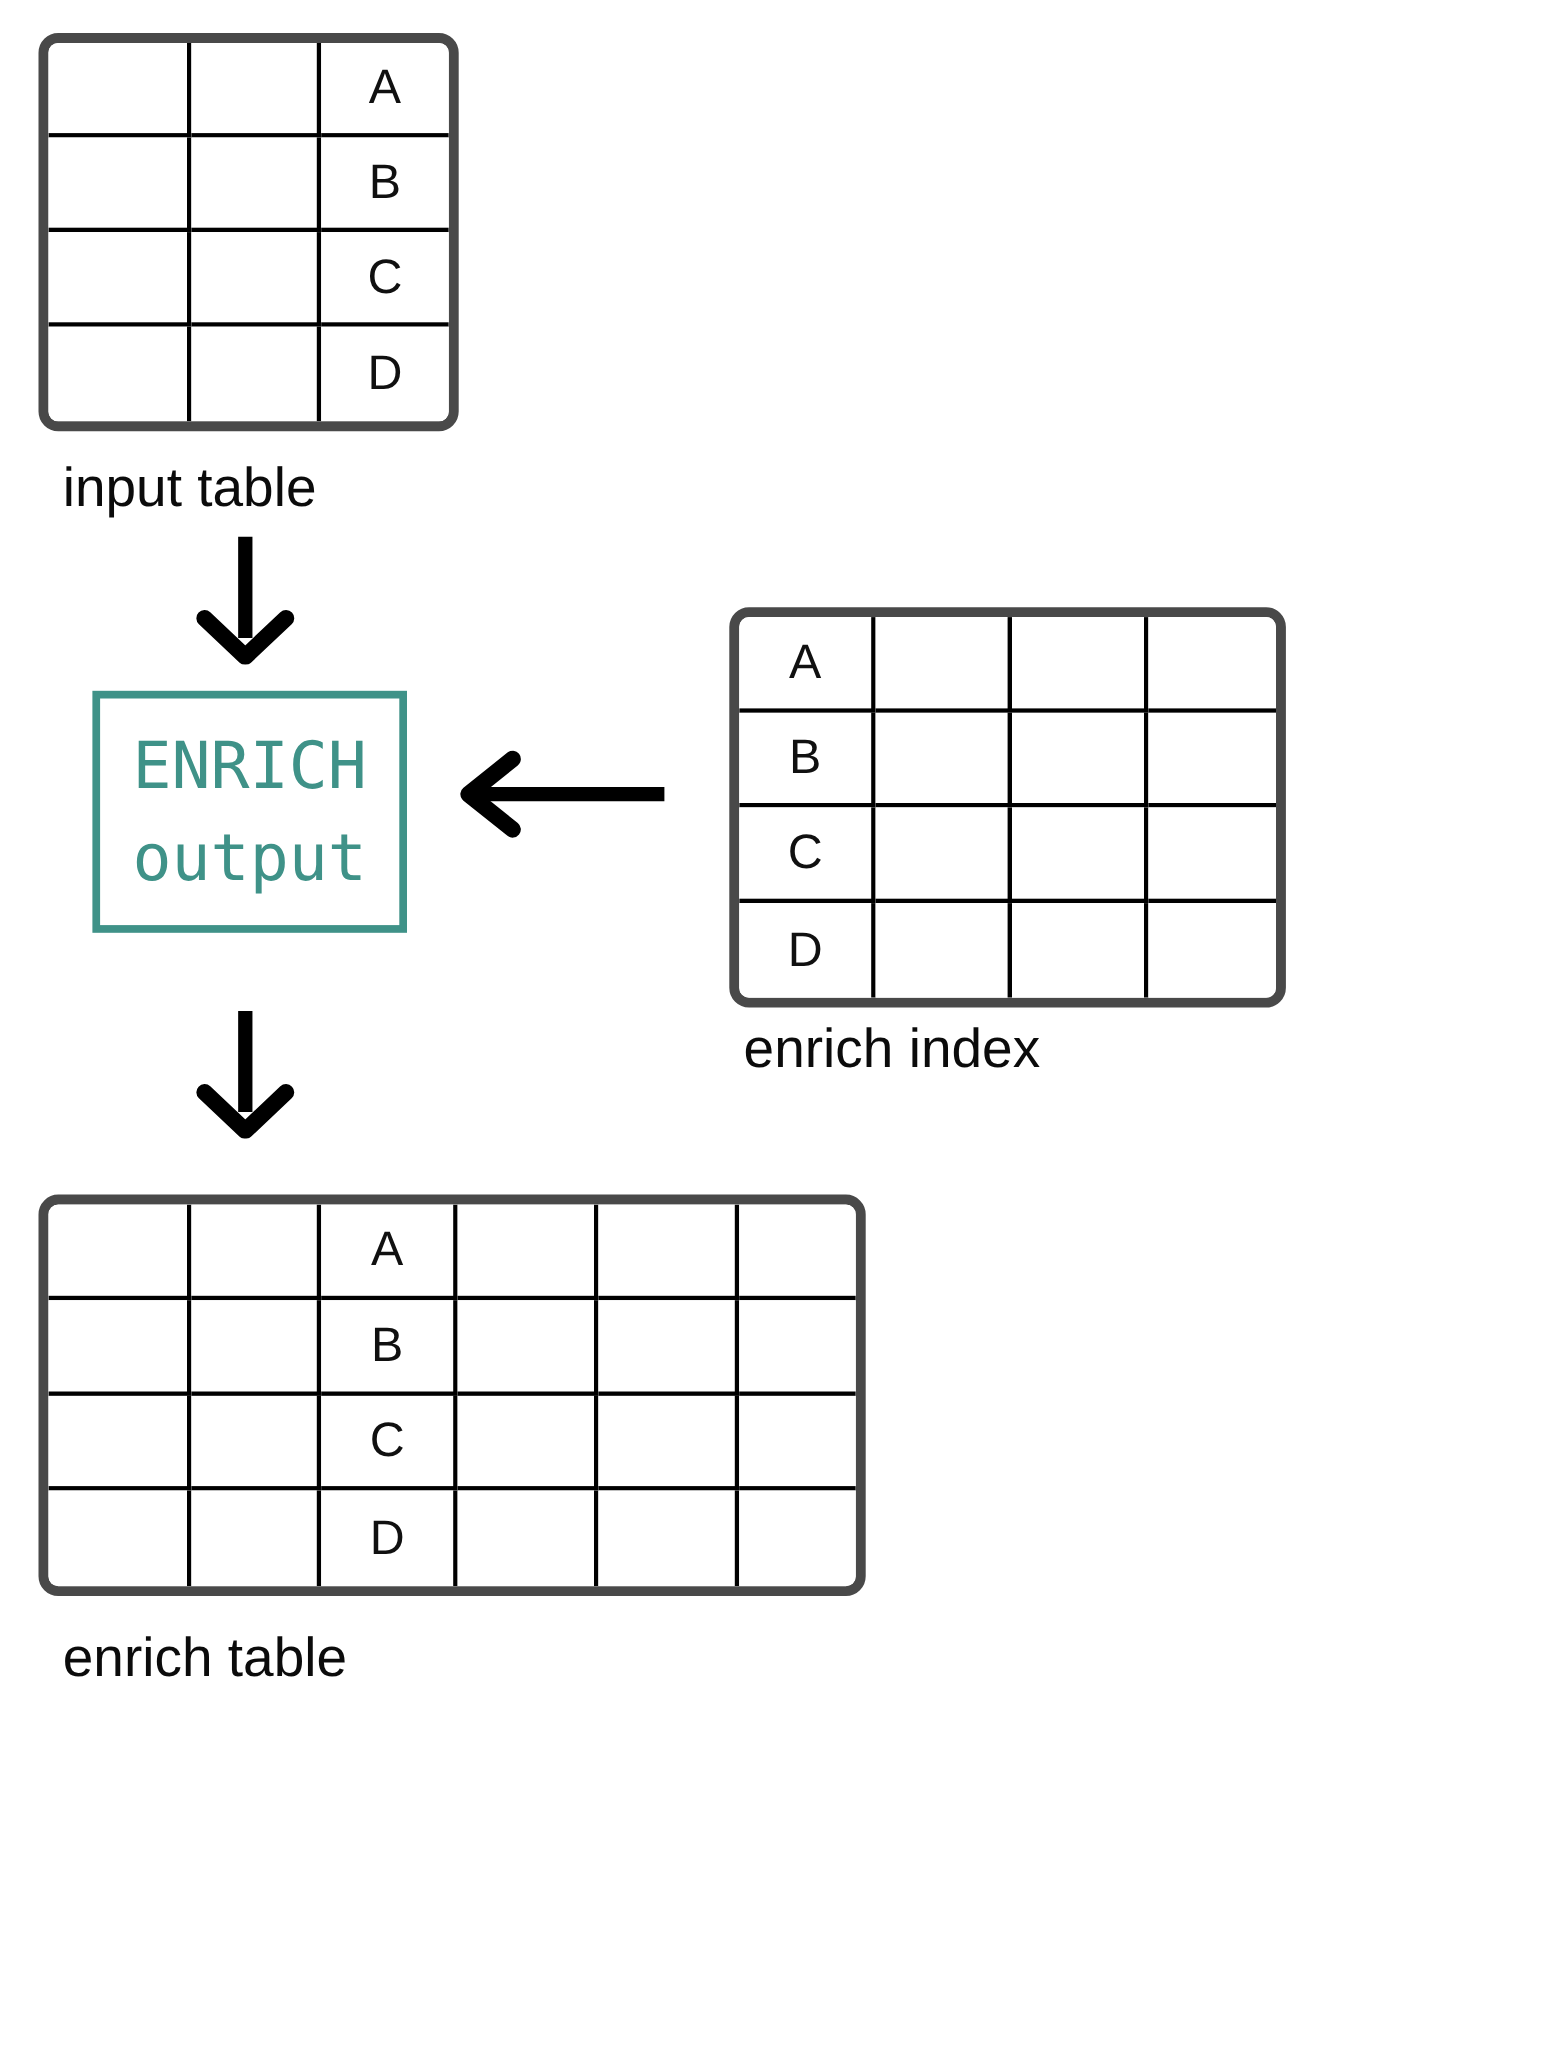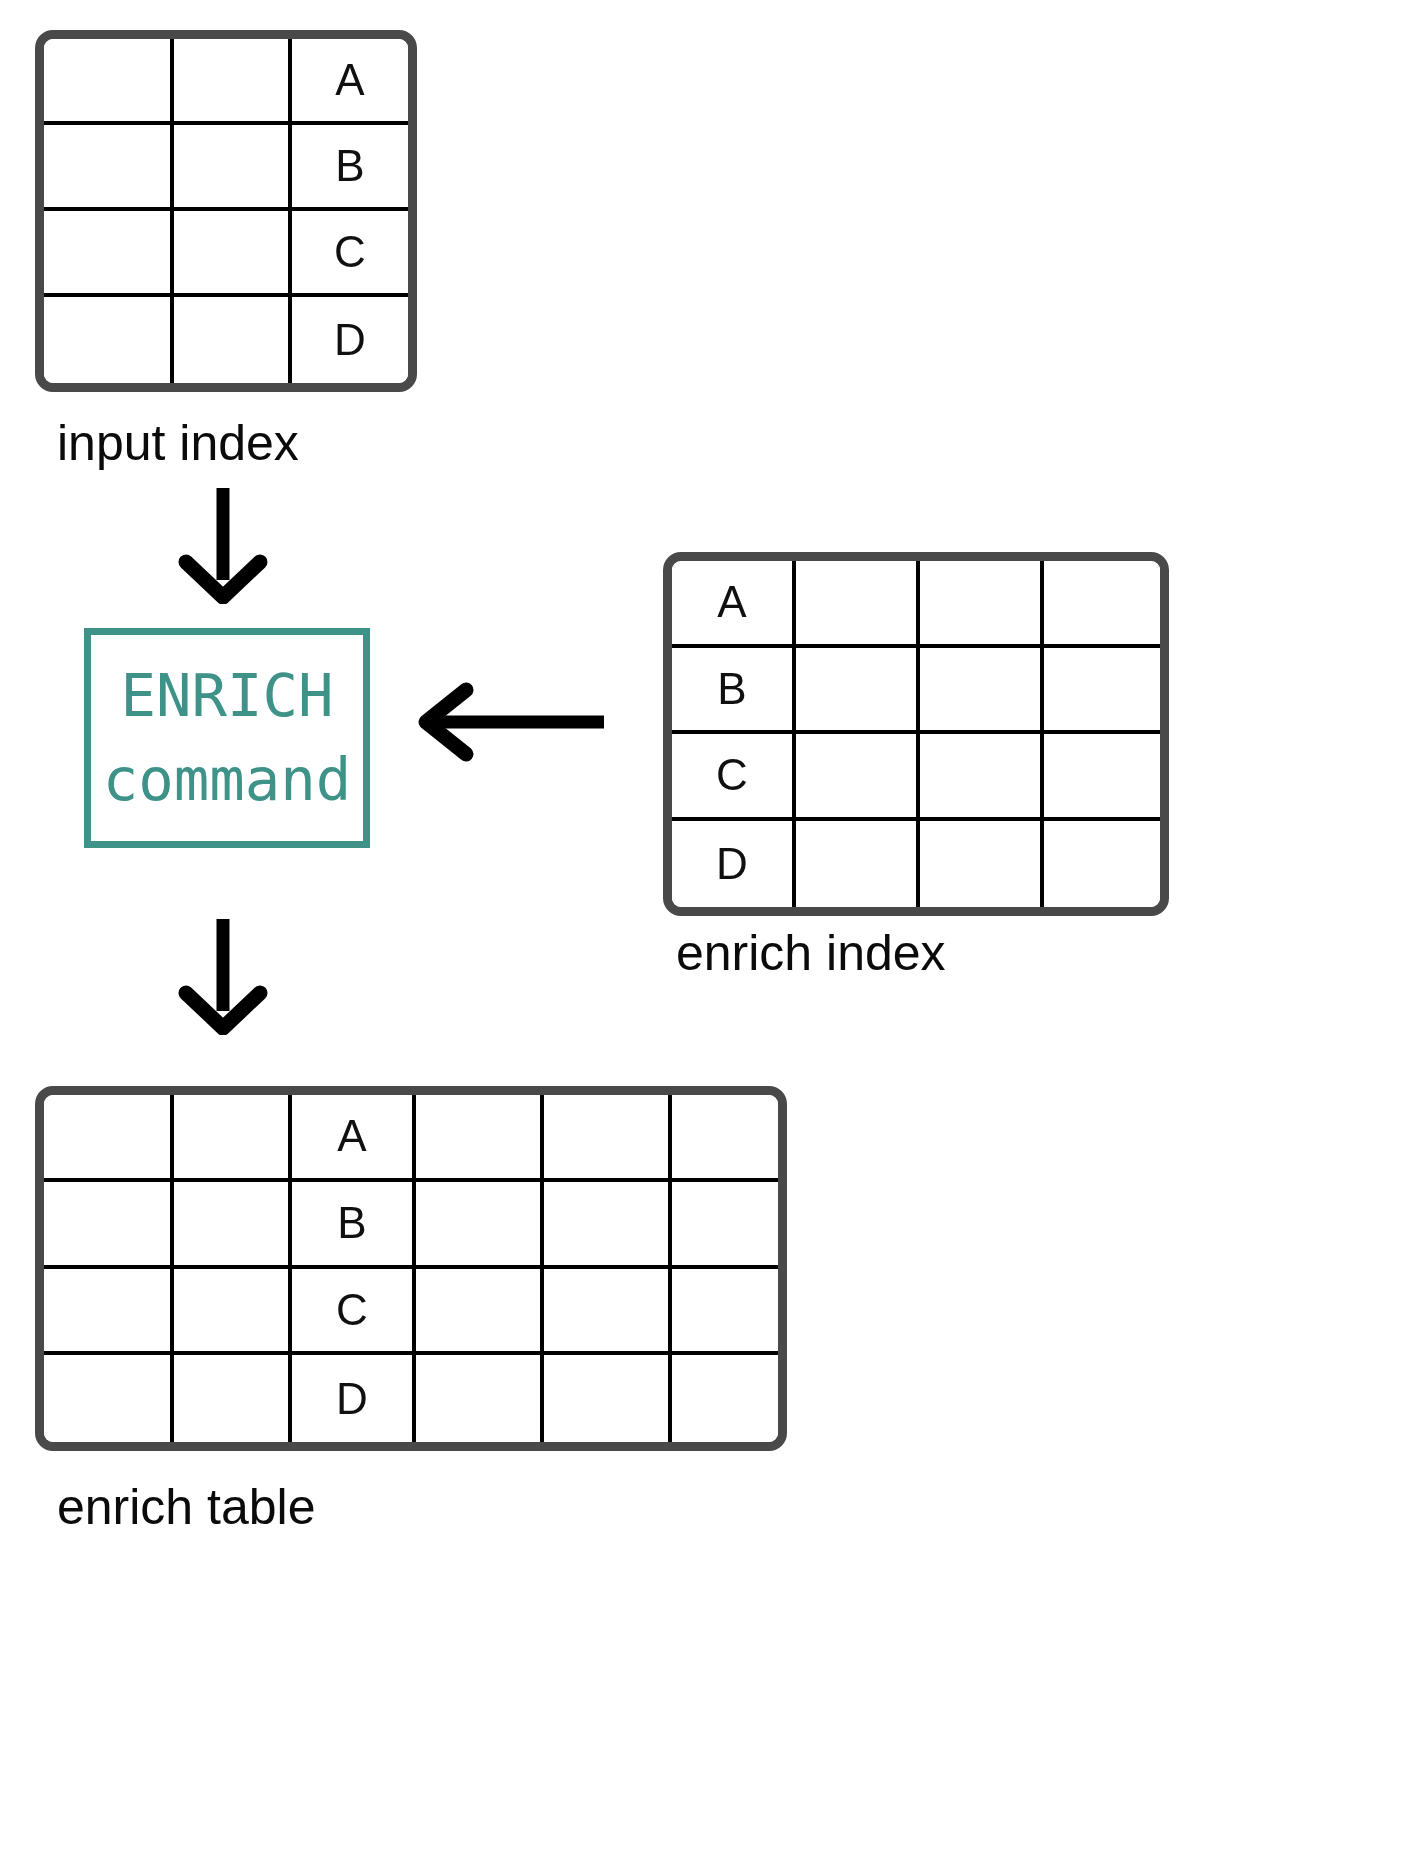--- a/index.html
+++ b/index.html
@@ -120,30 +120,30 @@
       <div class="cell c-blank" style="width:118px"></div>
       <div class="cell c-salmon" style="width:116px">C</div>
     </div>
     <div class="row">
       <div class="cell c-blank" style="width:130px"></div>
       <div class="cell c-blank" style="width:118px"></div>
       <div class="cell c-salmon" style="width:116px">D</div>
     </div>
   </div>
 
-  <div class="caption" id="caption-input">input index</div>
+  <div class="caption" id="caption-input">input table</div>
 
   <svg class="arrow" id="arrow-input-to-cmd" width="110" height="120" viewBox="0 0 110 120">
     <line x1="55" y1="4" x2="55" y2="96" stroke="#000" stroke-width="13"></line>
     <path d="M 18 78 L 55 113 L 92 78" fill="none" stroke="#000" stroke-width="15" stroke-linecap="round" stroke-linejoin="round"></path>
   </svg>
 
   <div id="enrich-box">
     <div class="cmd-line">ENRICH</div>
-    <div class="cmd-line">command</div>
+    <div class="cmd-line">output</div>
   </div>
 
   <svg class="arrow" id="arrow-index-to-cmd" width="190" height="80" viewBox="0 0 190 80">
     <line x1="186" y1="40" x2="16" y2="40" stroke="#000" stroke-width="13"></line>
     <path d="M 48 8 L 8 40 L 48 72" fill="none" stroke="#000" stroke-width="15" stroke-linecap="round" stroke-linejoin="round"></path>
   </svg>
 
   <div class="tbl" id="enrich-index">
     <div class="row">
       <div class="cell c-salmon" style="width:124px">A</div>

